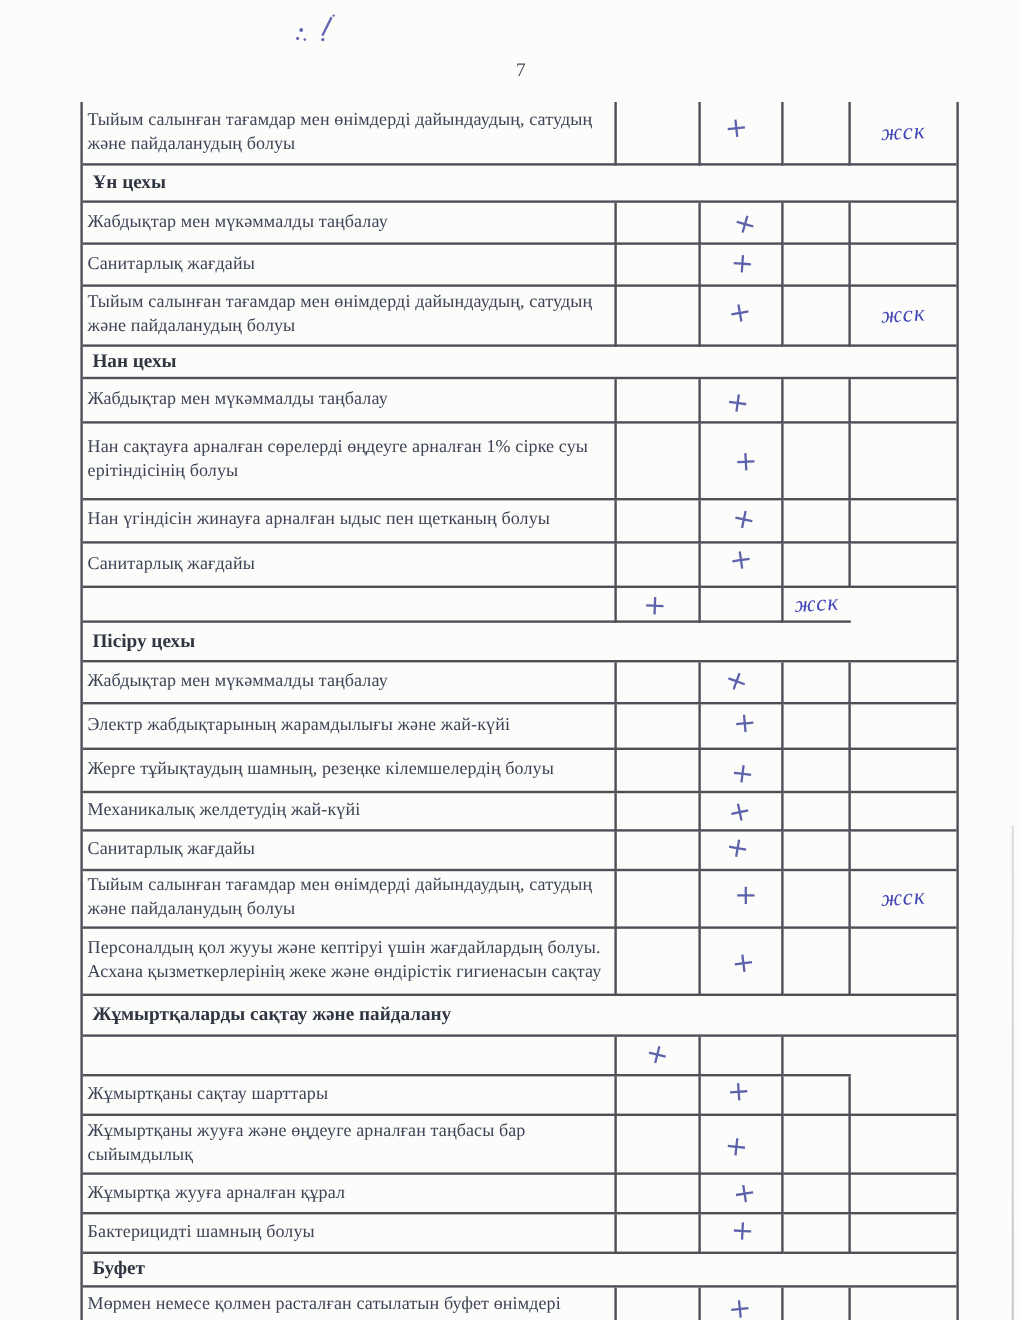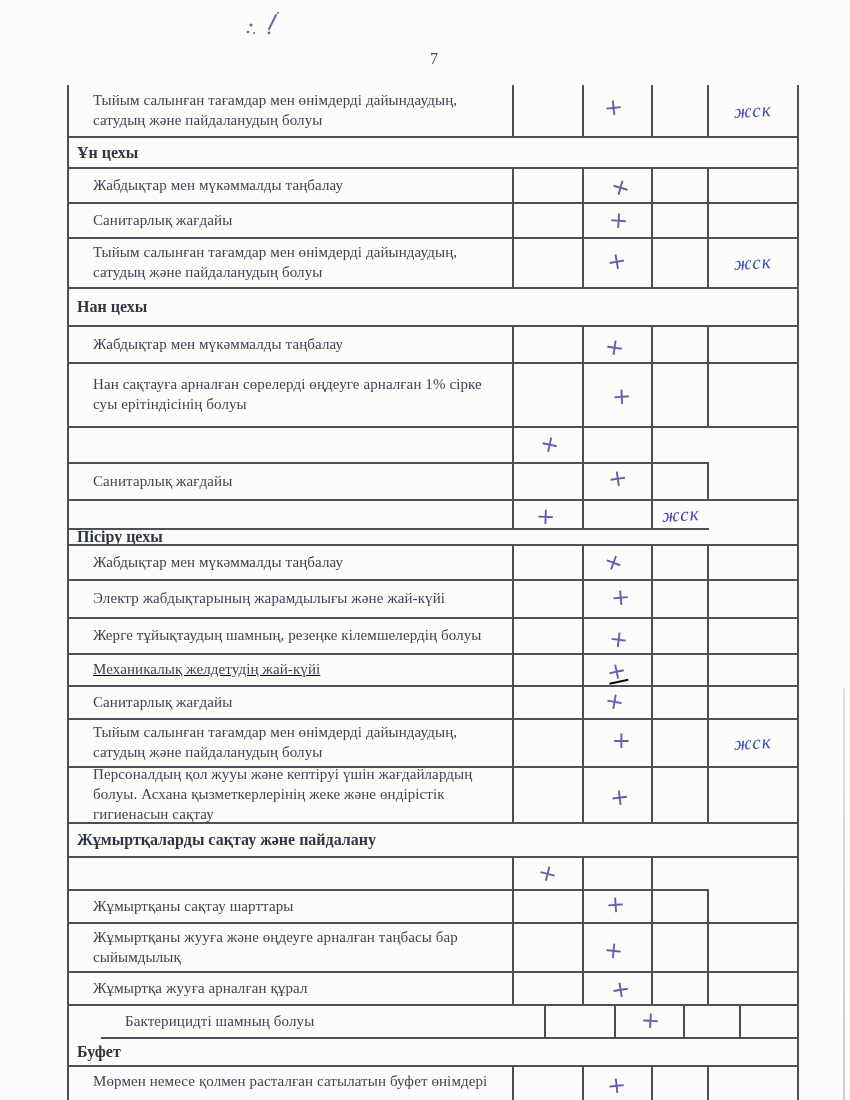--- a/index.html
+++ b/index.html
@@ -21,21 +21,21 @@
   .row.section{grid-template-columns:1fr;}
   .cell{
     box-sizing:border-box;border-right:2px solid var(--border);
     border-bottom:2px solid var(--border);
     display:flex;align-items:center;overflow:hidden;
   }
   .cell:last-child{border-right:none;}
   .row.section .cell{border-right:none;}
   .label{
     font-size:15px;line-height:1.33;color:#3c4354;
-    padding:3px 10px 3px 24px;letter-spacing:.1px;
+    padding:3px 10px 3px 4px;letter-spacing:.1px;
   }
   .section-label{
     font-weight:bold;font-size:16px;color:#2f3642;padding:2px 10px 2px 8px;
   }
   .check-cell,.note-cell{justify-content:center;}
   .plus{
     font-family:"DejaVu Sans","Liberation Sans",sans-serif;
     font-size:23px;color:#5d63ab;display:inline-block;line-height:1;
   }
   .note{
@@ -105,21 +105,21 @@
         <div class="cell label">Тыйым салынған тағамдар мен өнімдерді дайындаудың, сатудың және пайдаланудың болуы</div>
         <div class="cell"></div>
         <div class="cell check-cell">
           <span class="plus" style="color: rgb(93, 99, 171); transform: translate(-1px, -2px) rotate(-10deg);">+</span>
         </div>
         <div class="cell"></div>
         <div class="cell note-cell">
           <span class="note" style="color: rgb(65, 69, 181);">жск</span>
         </div>
       </div>
-      <div class="row section" style="height: 38px; font-family: Liberation Serif, serif;">
+      <div class="row section" style="height: 27px; font-family: Liberation Serif, serif;">
         <div class="cell section-label">Нан цехы</div>
       </div>
       <div class="row" style="height: 37px;">
         <div class="cell label">Жабдықтар мен мүкәммалды таңбалау</div>
         <div class="cell"></div>
         <div class="cell check-cell">
           <span class="plus" style="color: rgb(93, 99, 171); transform: translate(-3px, 3px) rotate(8deg);">+</span>
         </div>
         <div class="cell"></div>
         <div class="cell note-cell"></div>
@@ -127,20 +127,21 @@
       <div class="row" style="height: 64px;">
         <div class="cell label">Нан сақтауға арналған сөрелерді өңдеуге арналған 1% сірке суы ерітіндісінің болуы</div>
         <div class="cell"></div>
         <div class="cell check-cell">
           <span class="plus" style="color: rgb(93, 99, 171); transform: translate(4px, 1px) rotate(-3deg);">+</span>
         </div>
         <div class="cell"></div>
         <div class="cell note-cell"></div>
       </div>
       <div class="row" style="height: 36px;">
+        <div class="cell label">Нан үгіндісін жинауға арналған ыдыс пен щетканың болуы</div>
         <div class="cell"></div>
         <div class="cell check-cell">
           <span class="plus" style="color: rgb(93, 99, 171); transform: translate(2px, -1px) rotate(12deg);">+</span>
         </div>
         <div class="cell"></div>
         <div class="cell note-cell"></div>
       </div>
       <div class="row" style="height: 37px;">
         <div class="cell label">Санитарлық жағдайы</div>
         <div class="cell"></div>
@@ -153,21 +154,21 @@
       <div class="row" style="height: 29px;">
         <div class="cell"></div>
         <div class="cell check-cell">
           <span class="plus" style="color: rgb(93, 99, 171); transform: translate(-2px, 2px) rotate(2deg);">+</span>
         </div>
         <div class="cell"></div>
         <div class="cell note-cell">
           <span class="note" style="color: rgb(65, 69, 181);">жск</span>
         </div>
       </div>
-      <div class="row section" style="height: 16px;">
+      <div class="row section" style="height: 33px;">
         <div class="cell section-label">Пісіру цехы</div>
       </div>
       <div class="row" style="height: 35px;">
         <div class="cell label">Жабдықтар мен мүкәммалды таңбалау</div>
         <div class="cell"></div>
         <div class="cell check-cell">
           <span class="plus" style="color: rgb(93, 99, 171); transform: translate(-4px, 0px) rotate(20deg);">+</span>
         </div>
         <div class="cell"></div>
         <div class="cell note-cell"></div>
@@ -183,21 +184,21 @@
       </div>
       <div class="row" style="height: 36px;">
         <div class="cell label">Жерге тұйықтаудың шамның, резеңке кілемшелердің болуы</div>
         <div class="cell"></div>
         <div class="cell check-cell">
           <span class="plus" style="color: rgb(93, 99, 171); transform: translate(1px, 3px) rotate(7deg);">+</span>
         </div>
         <div class="cell"></div>
         <div class="cell note-cell"></div>
       </div>
-      <div class="row" style="height: 32px; text-decoration: underline;">
+      <div class="row" style="height: 32px;">
         <div class="cell label">Механикалық желдетудің жай-күйі</div>
         <div class="cell"></div>
         <div class="cell check-cell">
           <span class="plus" style="color: rgb(93, 99, 171); transform: translate(-1px, 1px) rotate(-12deg);">+</span>
         </div>
         <div class="cell"></div>
         <div class="cell note-cell"></div>
       </div>
       <div class="row" style="height: 33px;">
         <div class="cell label">Санитарлық жағдайы</div>
@@ -259,21 +260,21 @@
       </div>
       <div class="row" style="height: 33px;">
         <div class="cell label">Жұмыртқа жууға арналған құрал</div>
         <div class="cell"></div>
         <div class="cell check-cell">
           <span class="plus" style="color: rgb(93, 99, 171); transform: translate(3px, 1px) rotate(-9deg);">+</span>
         </div>
         <div class="cell"></div>
         <div class="cell note-cell"></div>
       </div>
-      <div class="row" style="height: 33px; margin-left: 32px;">
+      <div class="row" style="height: 33px;">
         <div class="cell label">Бактерицидті шамның болуы</div>
         <div class="cell"></div>
         <div class="cell check-cell">
           <span class="plus" style="color: rgb(93, 99, 171); transform: translate(1px, -1px) rotate(3deg);">+</span>
         </div>
         <div class="cell"></div>
         <div class="cell note-cell"></div>
       </div>
       <div class="row section" style="height: 28px;">
         <div class="cell section-label">Буфет</div>

